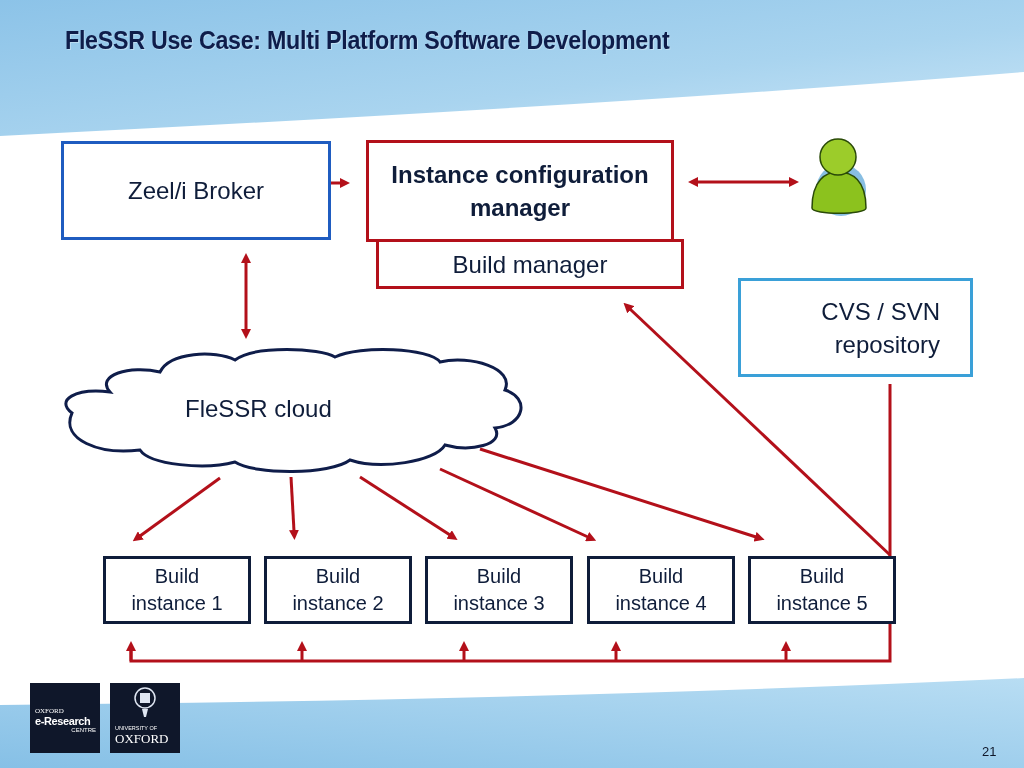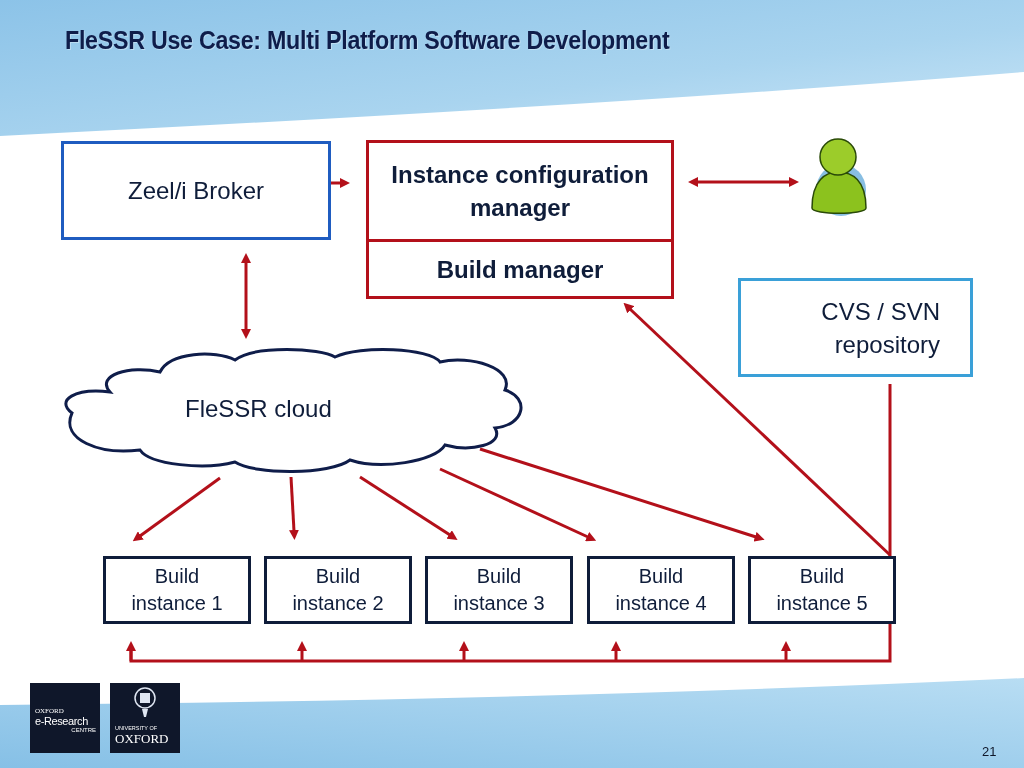--- a/index.html
+++ b/index.html
@@ -75,21 +75,21 @@
   </g>
 </svg>
 
 <div class="box blue big" style="left:61px;top:141px;width:270px;height:99px;">
   <span>Zeel/i Broker</span>
 </div>
 
 <div class="box red big" style="left:366px;top:140px;width:308px;height:102px;padding:0 6px;font-weight:bold;">
   <span>Instance configuration manager</span>
 </div>
-<div class="box red big" style="left:366px;top:239px;width:308px;height:60px;font-weight:bold;">
+<div class="box red big" style="left:376px;top:239px;width:308px;height:50px;">
   <span>Build manager</span>
 </div>
 
 <div class="box lblue big" style="left:738px;top:278px;width:235px;height:99px;padding:0 30px;text-align:right;">
   <span>CVS / SVN repository</span>
 </div>
 
 <div class="cloudtext">FleSSR cloud</div>
 
 <div class="box dark mid" style="left:59px;top:556px;width:148px;height:68px;flex-direction:column;">
@@ -108,21 +108,21 @@
   <span>Build</span>
   <span>instance 4</span>
 </div>
 <div class="box dark mid" style="left:704px;top:556px;width:148px;height:68px;flex-direction:column;">
   <span>Build</span>
   <span>instance 5</span>
 </div>
 
 <div class="logo" style="left:30px;top:683px;width:70px;height:70px;padding:24px 4px 0 5px;">
   <div style="font-family:'Liberation Serif',serif;font-size:7px;">OXFORD</div>
-  <div style="font-size:11px;font-weight:normal;letter-spacing:-0.4px;line-height:12px;">e-Research</div>
+  <div style="font-size:11px;font-weight:bold;letter-spacing:-0.4px;line-height:12px;">e-Research</div>
   <div style="font-size:6px;text-align:right;">CENTRE</div>
 </div>
 <div class="logo" style="left:110px;top:683px;width:70px;height:70px;padding:42px 4px 0 5px;">
   <svg style="position:absolute;left:24px;top:4px;" width="22" height="32" viewBox="0 0 22 32">
     <circle cx="11" cy="11" r="10" fill="none" stroke="#dfe6f2" stroke-width="1.5"></circle>
     <rect x="6" y="6" width="10" height="10" fill="#dfe6f2"></rect>
     <path d="M8 22 L14 22 L12 30 L10 30 Z" fill="#dfe6f2"></path>
   </svg>
   <div style="font-size:5.5px;">UNIVERSITY OF</div>
   <div style="font-family:'Liberation Serif',serif;font-size:13px;">OXFORD</div>

